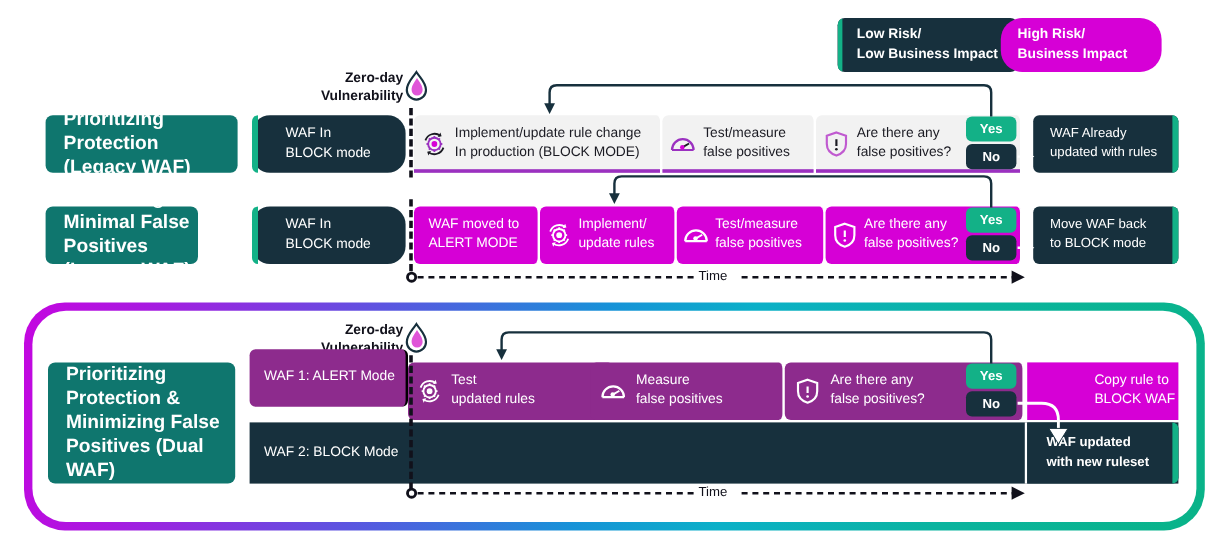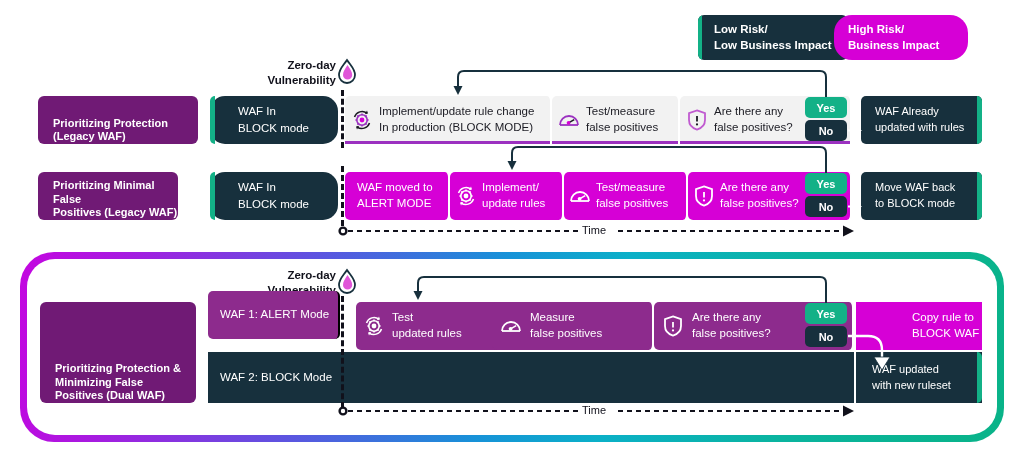--- a/index.html
+++ b/index.html
@@ -23,23 +23,23 @@
   .legend-dark .accent {
     position: absolute; left: 0; top: 0; bottom: 0; width: 4px;
     background: #13b187; border-radius: 6px 0 0 6px;
   }
   .legend-mag { background: #d600d6; color: #ffffff; border-radius: 18px; }
   .legend-txt { font-size: 11.5px; font-weight: bold; line-height: 1.35; padding-left: 16px; }
   .legend-mag .legend-txt { padding-left: 14px; }
 
   
   .cat {
-    background: #701a75; color: #ffffff;
+    background: #0f766e; color: #ffffff;
     border-radius: 6px;
-    font-size: 11px; font-weight: bold; line-height: 1.4; align-items: flex-end;
+    font-size: 16px; font-weight: bold; line-height: 1.4;
   }
   .cat .txt { padding-left: 15px; }
 
   
   .dark { background: #17303d; color: #ffffff; font-size: 11.5px; }
   .dark .txt { padding-left: 14px; line-height: 1.45; }
   .dark.lacc { border-radius: 15px; padding-left: 14px; }
   .dark.lacc .accent {
     position: absolute; left: 0; top: 0; bottom: 0; width: 5px;
     background: #13b187; border-radius: 5px 0 0 5px;
@@ -205,21 +205,21 @@
   <div class="zline" style="left:341px; top:90px; height:58px;"></div>
 
   <svg class="ovl" style="left:0; top:0;" width="1024" height="452">
     <path d="M826 97 L826 77 Q826 71 820 71 L464 71 Q458 71 458 77 L458 88" fill="none" stroke="#17303d" stroke-width="2"></path>
     <path d="M458 95 L453.5 86 L462.5 86 Z" fill="#17303d"></path>
 
     <path d="M848 130.5 L856 130.5" stroke="#ffffff" stroke-width="2" fill="none"></path>
     <path d="M862 130.5 L853 126 L853 135 Z" fill="#ffffff"></path>
   </svg>
 
-  <div class="box cat" style="left:38px; top:172px; width:140px; height:48px;">
+  <div class="box cat" style="left:38px; top:172px; width:127px; height:48px;">
     <span class="txt">
       <span>Prioritizing Minimal False</span><br><span>Positives (Legacy WAF)</span>
     </span>
   </div>
 
   <div class="box dark lacc" style="left:210px; top:172px; width:128px; height:48px;">
     <span class="accent"></span>
     <span class="txt">
       <span>WAF In</span><br><span>BLOCK mode</span>
     </span>
@@ -326,21 +326,21 @@
   <div class="box cat" style="left:40px; top:302px; width:156px; height:101px;">
     <span class="txt">
       <span>Prioritizing Protection &amp;</span><br><span>Minimizing False</span><br><span>Positives (Dual WAF)</span>
     </span>
   </div>
 
   <div class="box step step-pur" style="left:208px; top:291px; width:132px; height:48px; border-right:2px solid #000000;">
     <span class="txt" style="padding-left:12px;">WAF 1: ALERT Mode</span>
   </div>
 
-  <div class="box step step-pur" style="left:356px; top:302px; width:172px; height:48px;">
+  <div class="box step step-pur" style="left:340px; top:302px; width:172px; height:48px;">
     <span class="ico" style="width:36px;">
       <svg width="24" height="24" viewBox="0 0 24 24">
         <path d="M4.5 9 A8 8 0 0 1 17 5.2" fill="none" stroke="#ffffff" stroke-width="1.5"></path>
         <path d="M19.5 15 A8 8 0 0 1 7 18.8" fill="none" stroke="#ffffff" stroke-width="1.5"></path>
         <path d="M17 2.4 L18 5.6 L14.8 6.2 Z" fill="#ffffff"></path>
         <path d="M7 21.6 L6 18.4 L9.2 17.8 Z" fill="#ffffff"></path>
         <circle cx="12" cy="12" r="5.2" fill="none" stroke="#ffffff" stroke-width="1.6"></circle>
         <circle cx="12" cy="12" r="2.4" fill="#ffffff"></circle>
         <g stroke="#ffffff" stroke-width="1.5">
           <line x1="12" y1="5.4" x2="12" y2="7.2"></line>
@@ -394,21 +394,21 @@
       <span>Copy rule to</span><br><span>BLOCK WAF</span>
     </span>
   </div>
 
   <div class="box dark" style="left:208px; top:352px; width:774px; height:51px; border-radius:0;">
     <span class="txt" style="padding-left:12px;">WAF 2: BLOCK Mode</span>
   </div>
   <div style="position:absolute; left:854px; top:352px; width:2px; height:51px; background:#ffffff;"></div>
   <div class="box dark racc" style="left:856px; top:352px; width:126px; height:51px; border-radius:0 5px 5px 0;">
     <span class="accent-r"></span>
-    <span class="txt" style="padding-left:16px; font-size:11px;">
+    <span class="txt" style="padding-left:16px; font-size:11px;font-weight:bold;">
       <span>WAF updated</span><br><span>with new ruleset</span>
     </span>
   </div>
 
   <div class="zline" style="left:341px; top:296px; height:112px;"></div>
 
   <svg class="ovl" style="left:0; top:0;" width="1024" height="452">
     <path d="M826 303 L826 283 Q826 277 820 277 L424 277 Q418 277 418 283 L418 293" fill="none" stroke="#17303d" stroke-width="2"></path>
     <path d="M418 300 L413.5 291 L422.5 291 Z" fill="#17303d"></path>
 

